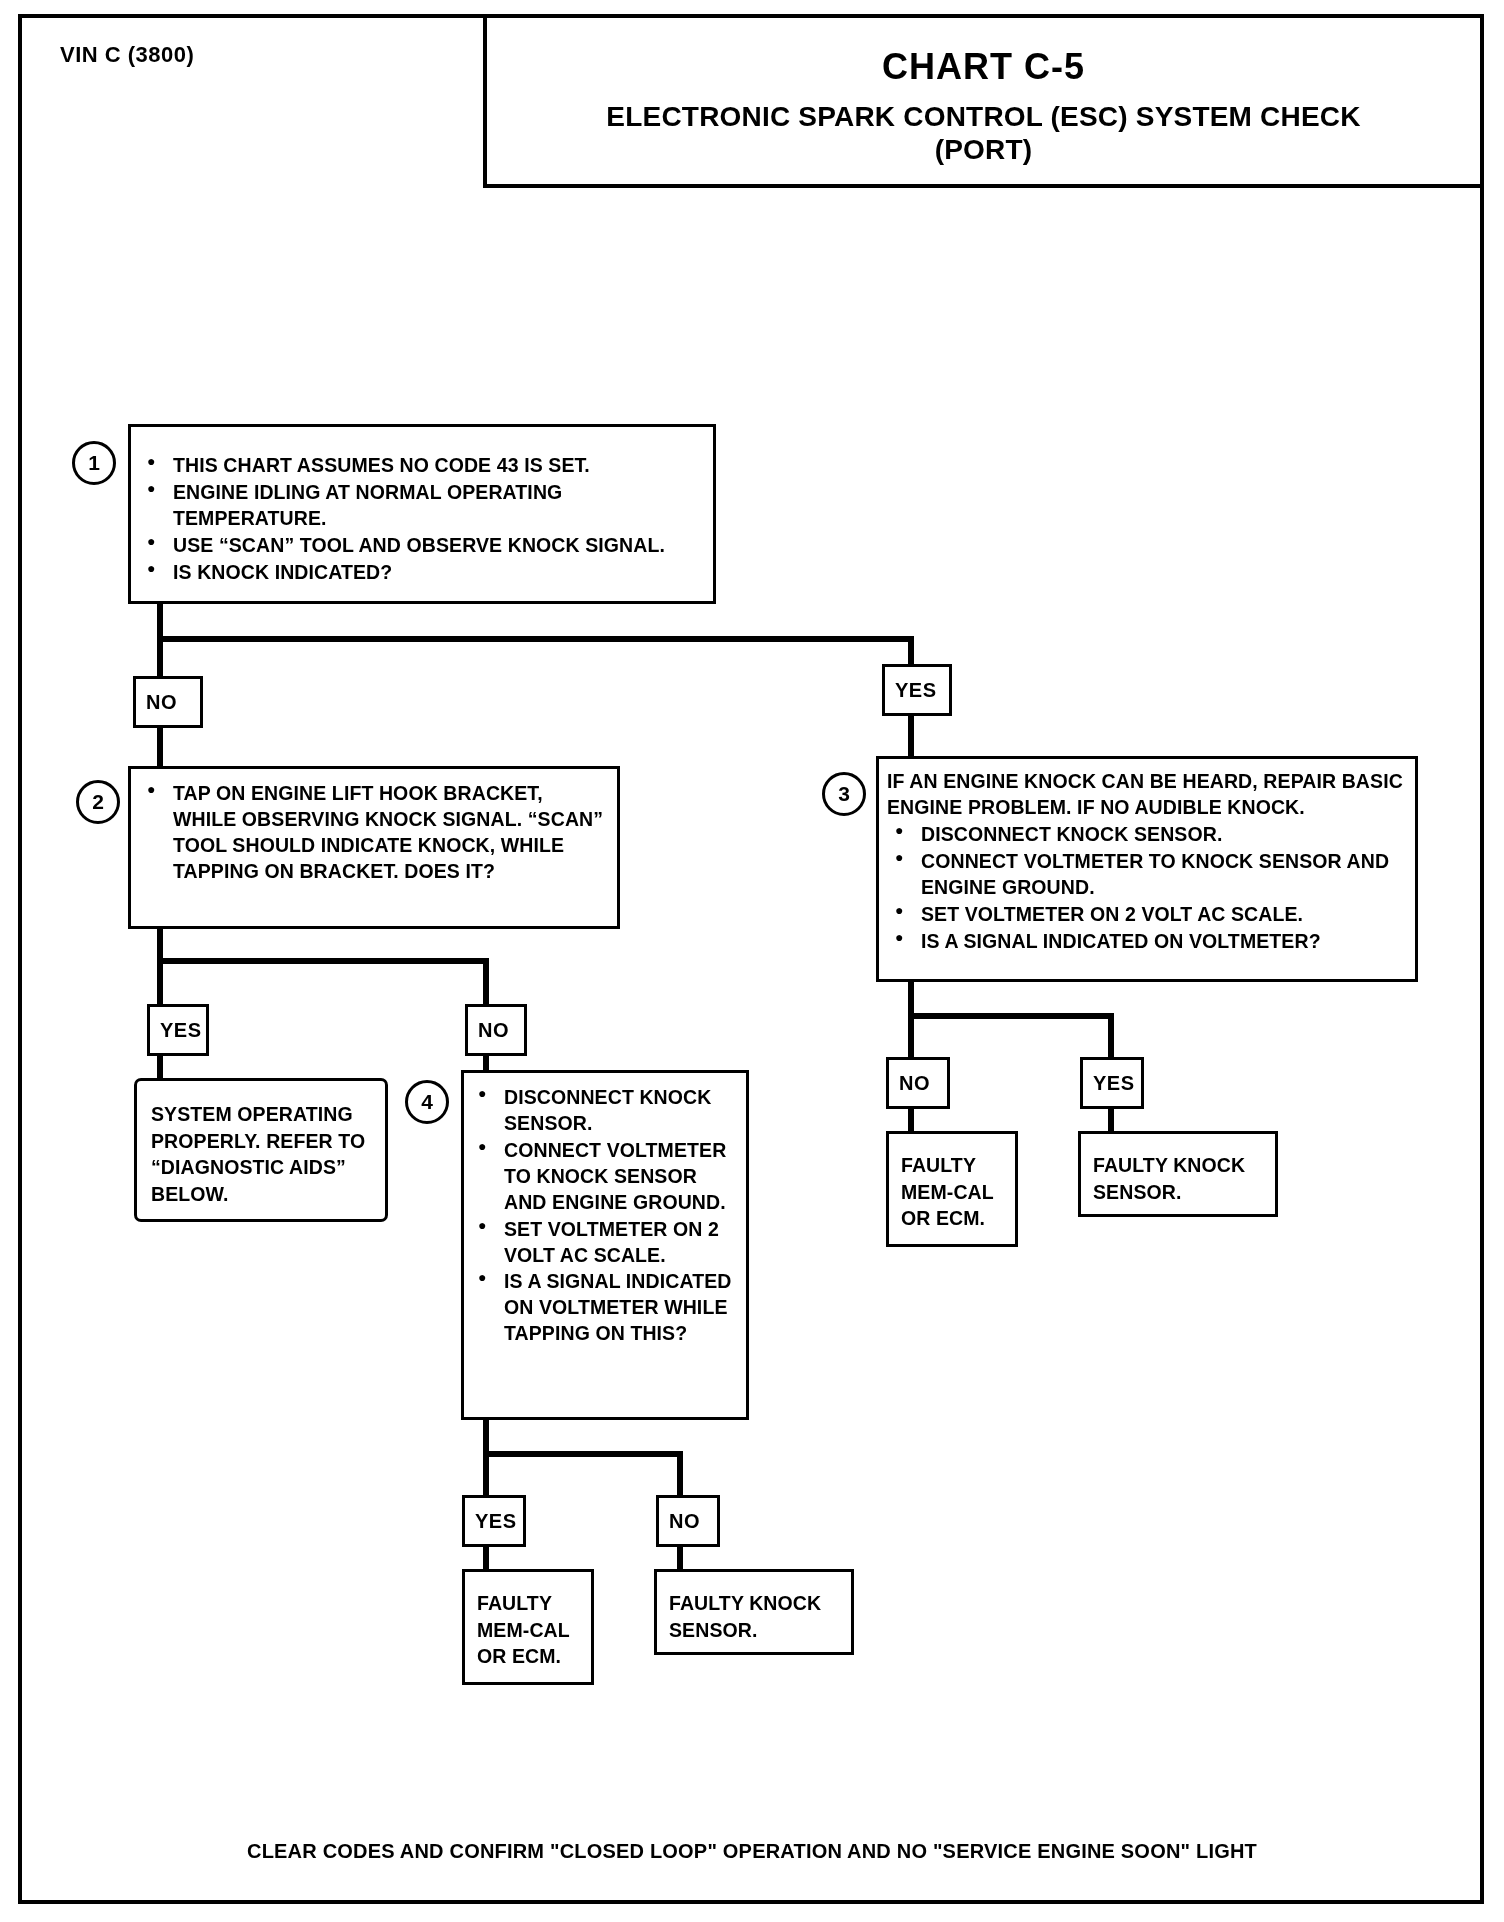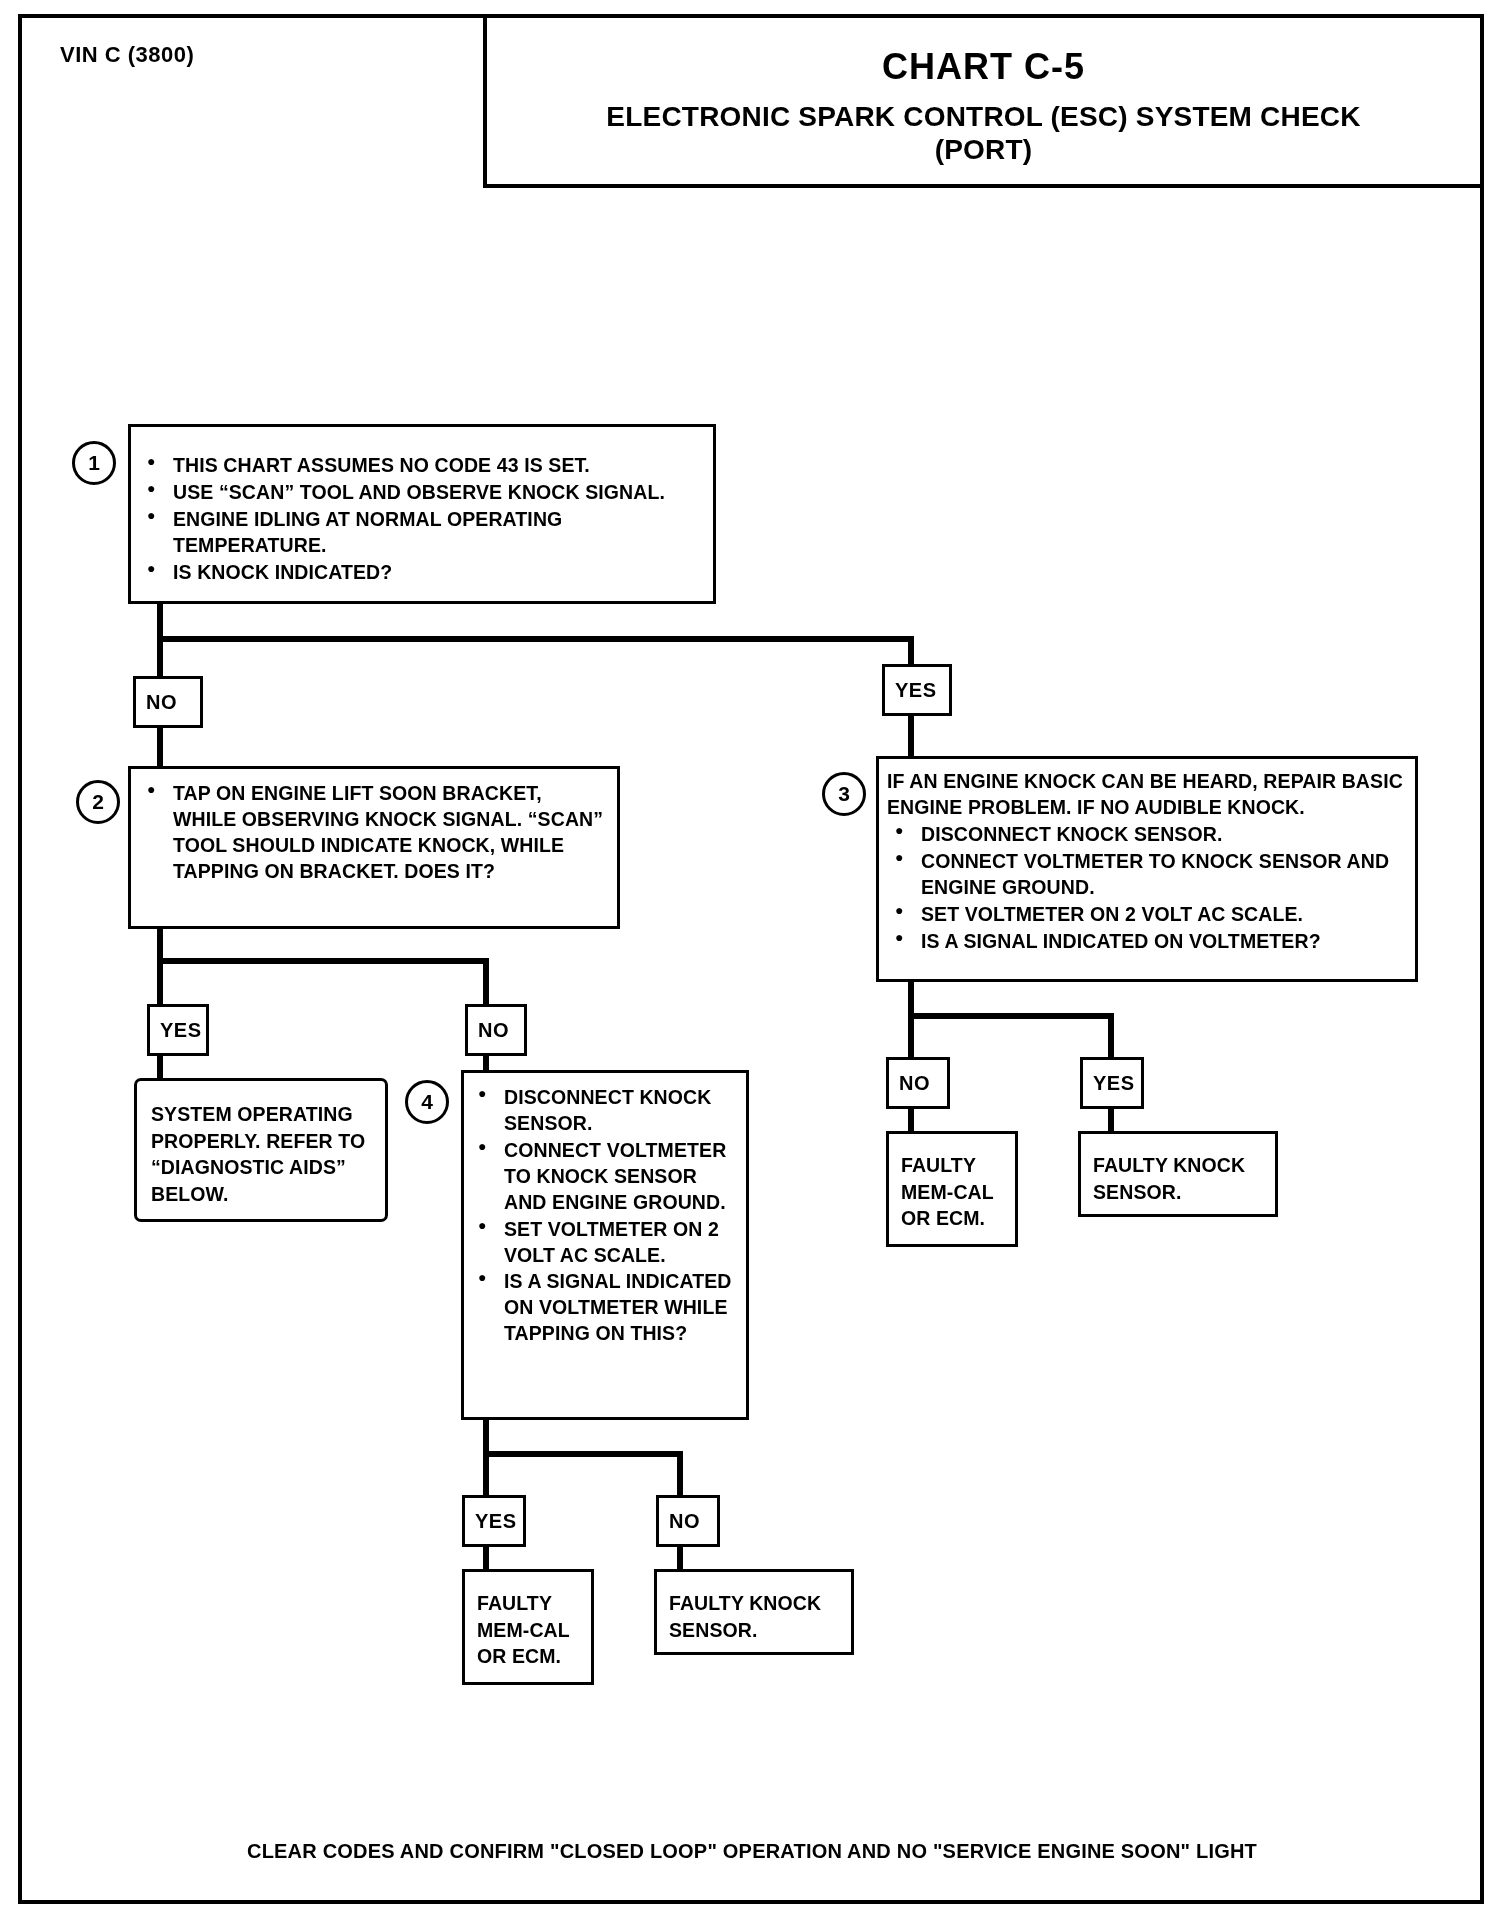--- a/index.html
+++ b/index.html
@@ -188,43 +188,43 @@
       <div class="chart-no">CHART C-5</div>
       <div class="chart-title">ELECTRONIC SPARK CONTROL (ESC) SYSTEM CHECK</div>
       <div class="chart-title" style="margin-top:0px">(PORT)</div>
     </div>
   </div>
 
   <div class="step-circle" style="left:72px; top:441px;">1</div>
   <div class="box" style="left:128px; top:424px; width:588px; height:180px; padding:26px 10px 0 8px;">
     <ul>
       <li>THIS CHART ASSUMES NO CODE 43 IS SET.</li>
+      <li>ENGINE IDLING AT NORMAL OPERATING TEMPERATURE.</li>
       <li>USE “SCAN” TOOL AND OBSERVE KNOCK SIGNAL.</li>
-      <li>ENGINE IDLING AT NORMAL OPERATING TEMPERATURE.</li>
       <li>IS KNOCK INDICATED?</li>
     </ul>
   </div>
 
   <div class="lineV" style="left:157px; top:604px; height:36px;"></div>
   <div class="lineH" style="left:157px; top:636px; width:757px;"></div>
   <div class="lineV" style="left:157px; top:636px; height:42px;"></div>
   <div class="lineV" style="left:908px; top:636px; height:30px;"></div>
 
   <div class="yn" style="left:133px; top:676px; width:70px; height:52px;">NO</div>
   <div class="yn" style="left:882px; top:664px; width:70px; height:52px;">YES</div>
 
   <div class="lineV" style="left:157px; top:728px; height:42px;"></div>
   <div class="lineV" style="left:908px; top:716px; height:40px;"></div>
 
   <div class="step-circle" style="left:76px; top:780px;">
       <span>2</span>
     </div>
   <div class="box" style="left:128px; top:766px; width:492px; height:163px; padding:12px 12px 0 8px;">
     <ul>
-      <li>TAP ON ENGINE LIFT SOON BRACKET, WHILE OBSERVING KNOCK SIGNAL. “SCAN” TOOL SHOULD INDICATE KNOCK, WHILE TAPPING ON BRACKET. DOES IT?</li>
+      <li>TAP ON ENGINE LIFT HOOK BRACKET, WHILE OBSERVING KNOCK SIGNAL. “SCAN” TOOL SHOULD INDICATE KNOCK, WHILE TAPPING ON BRACKET. DOES IT?</li>
     </ul>
   </div>
 
   <div class="lineV" style="left:157px; top:929px; height:32px;"></div>
   <div class="lineH" style="left:157px; top:958px; width:332px;"></div>
   <div class="lineV" style="left:157px; top:958px; height:48px;"></div>
   <div class="lineV" style="left:483px; top:958px; height:48px;"></div>
 
   <div class="yn" style="left:147px; top:1004px; width:62px; height:52px;">YES</div>
   <div class="yn" style="left:465px; top:1004px; width:62px; height:52px;">NO</div>

